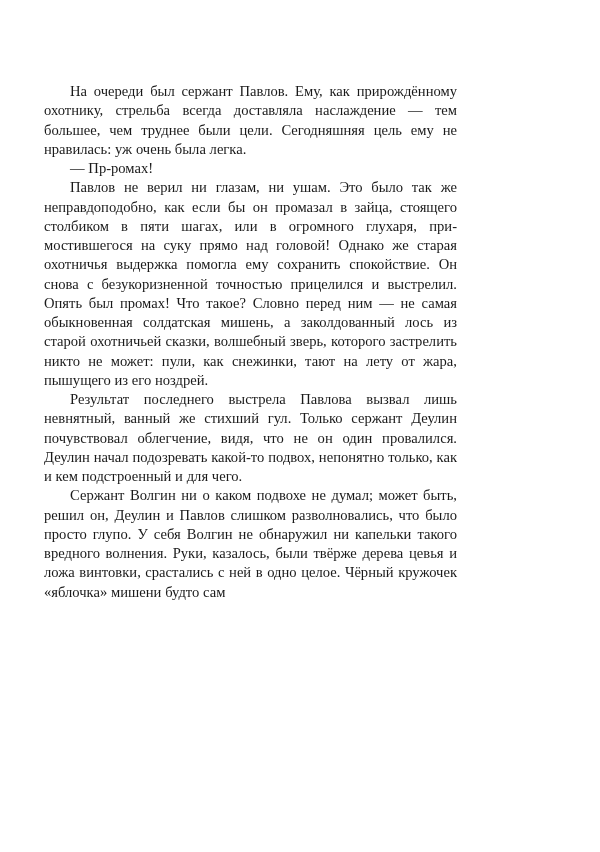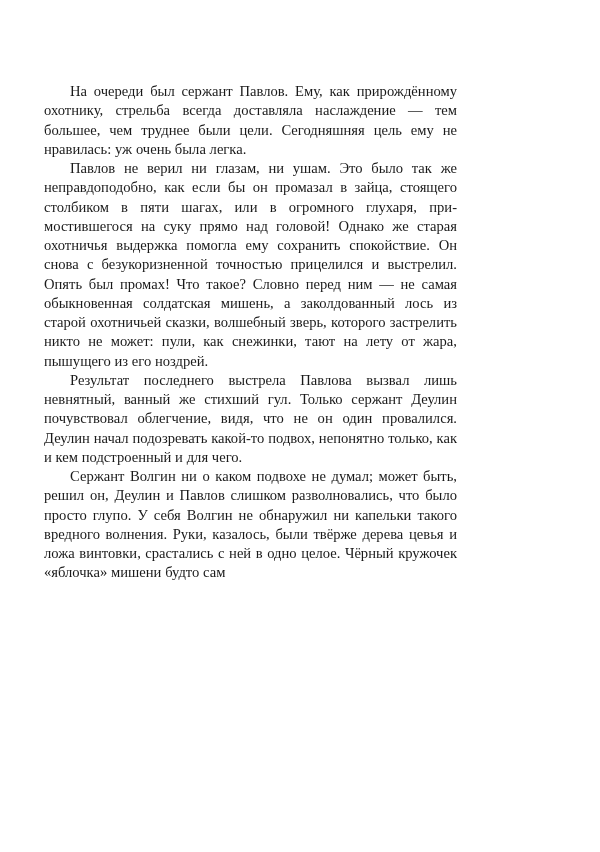--- a/index.html
+++ b/index.html
@@ -53,20 +53,21 @@
     letter-spacing: 0.2px;
   }
 </style>
 </head>
 <body>
 
 <div class="page">
 
   <div class="text-block">
     <p class="para">На очереди был сержант Павлов. Ему, как прирождён­ному охотнику, стрельба всегда доставляла наслаждение — тем большее, чем труднее были цели. Сегодняшняя цель ему не нравилась: уж очень была легка.</p>
+    <p class="para dialogue">— Пр-ромах!</p>
     <p class="para">Павлов не верил ни глазам, ни ушам. Это было так же неправдоподобно, как если бы он промазал в зайца, стояще­го столбиком в пяти шагах, или в огромного глухаря, при­мостившегося на суку прямо над головой! Однако же старая охотничья выдержка помогла ему сохранить спокойствие. Он снова с безукоризненной точностью прицелился и вы­стрелил. Опять был промах! Что такое? Словно перед ним — не самая обыкновенная солдатская мишень, а заколдо­ванный лось из старой охотничьей сказки, волшебный зверь, которого застрелить никто не может: пули, как сне­жинки, тают на лету от жара, пышущего из его ноздрей.</p>
     <p class="para">Результат последнего выстрела Павлова вызвал лишь невнятный, ванный же стихший гул. Только сержант Деулин почувствовал облегчение, видя, что не он один провалился. Деулин начал подозревать какой-то подвох, непонятно только, как и кем подстроенный и для чего.</p>
     <p class="para">Сержант Волгин ни о каком подвохе не думал; может быть, решил он, Деулин и Павлов слишком разволновались, что было просто глупо. У себя Волгин не обнаружил ни ка­пельки такого вредного волнения. Руки, казалось, были твёрже дерева цевья и ложа винтовки, срастались с ней в одно целое. Чёрный кружочек «яблочка» мишени будто сам</p>
   </div>
 
   <div class="folio">319</div>
 
 </div>
 
 </body></html>

